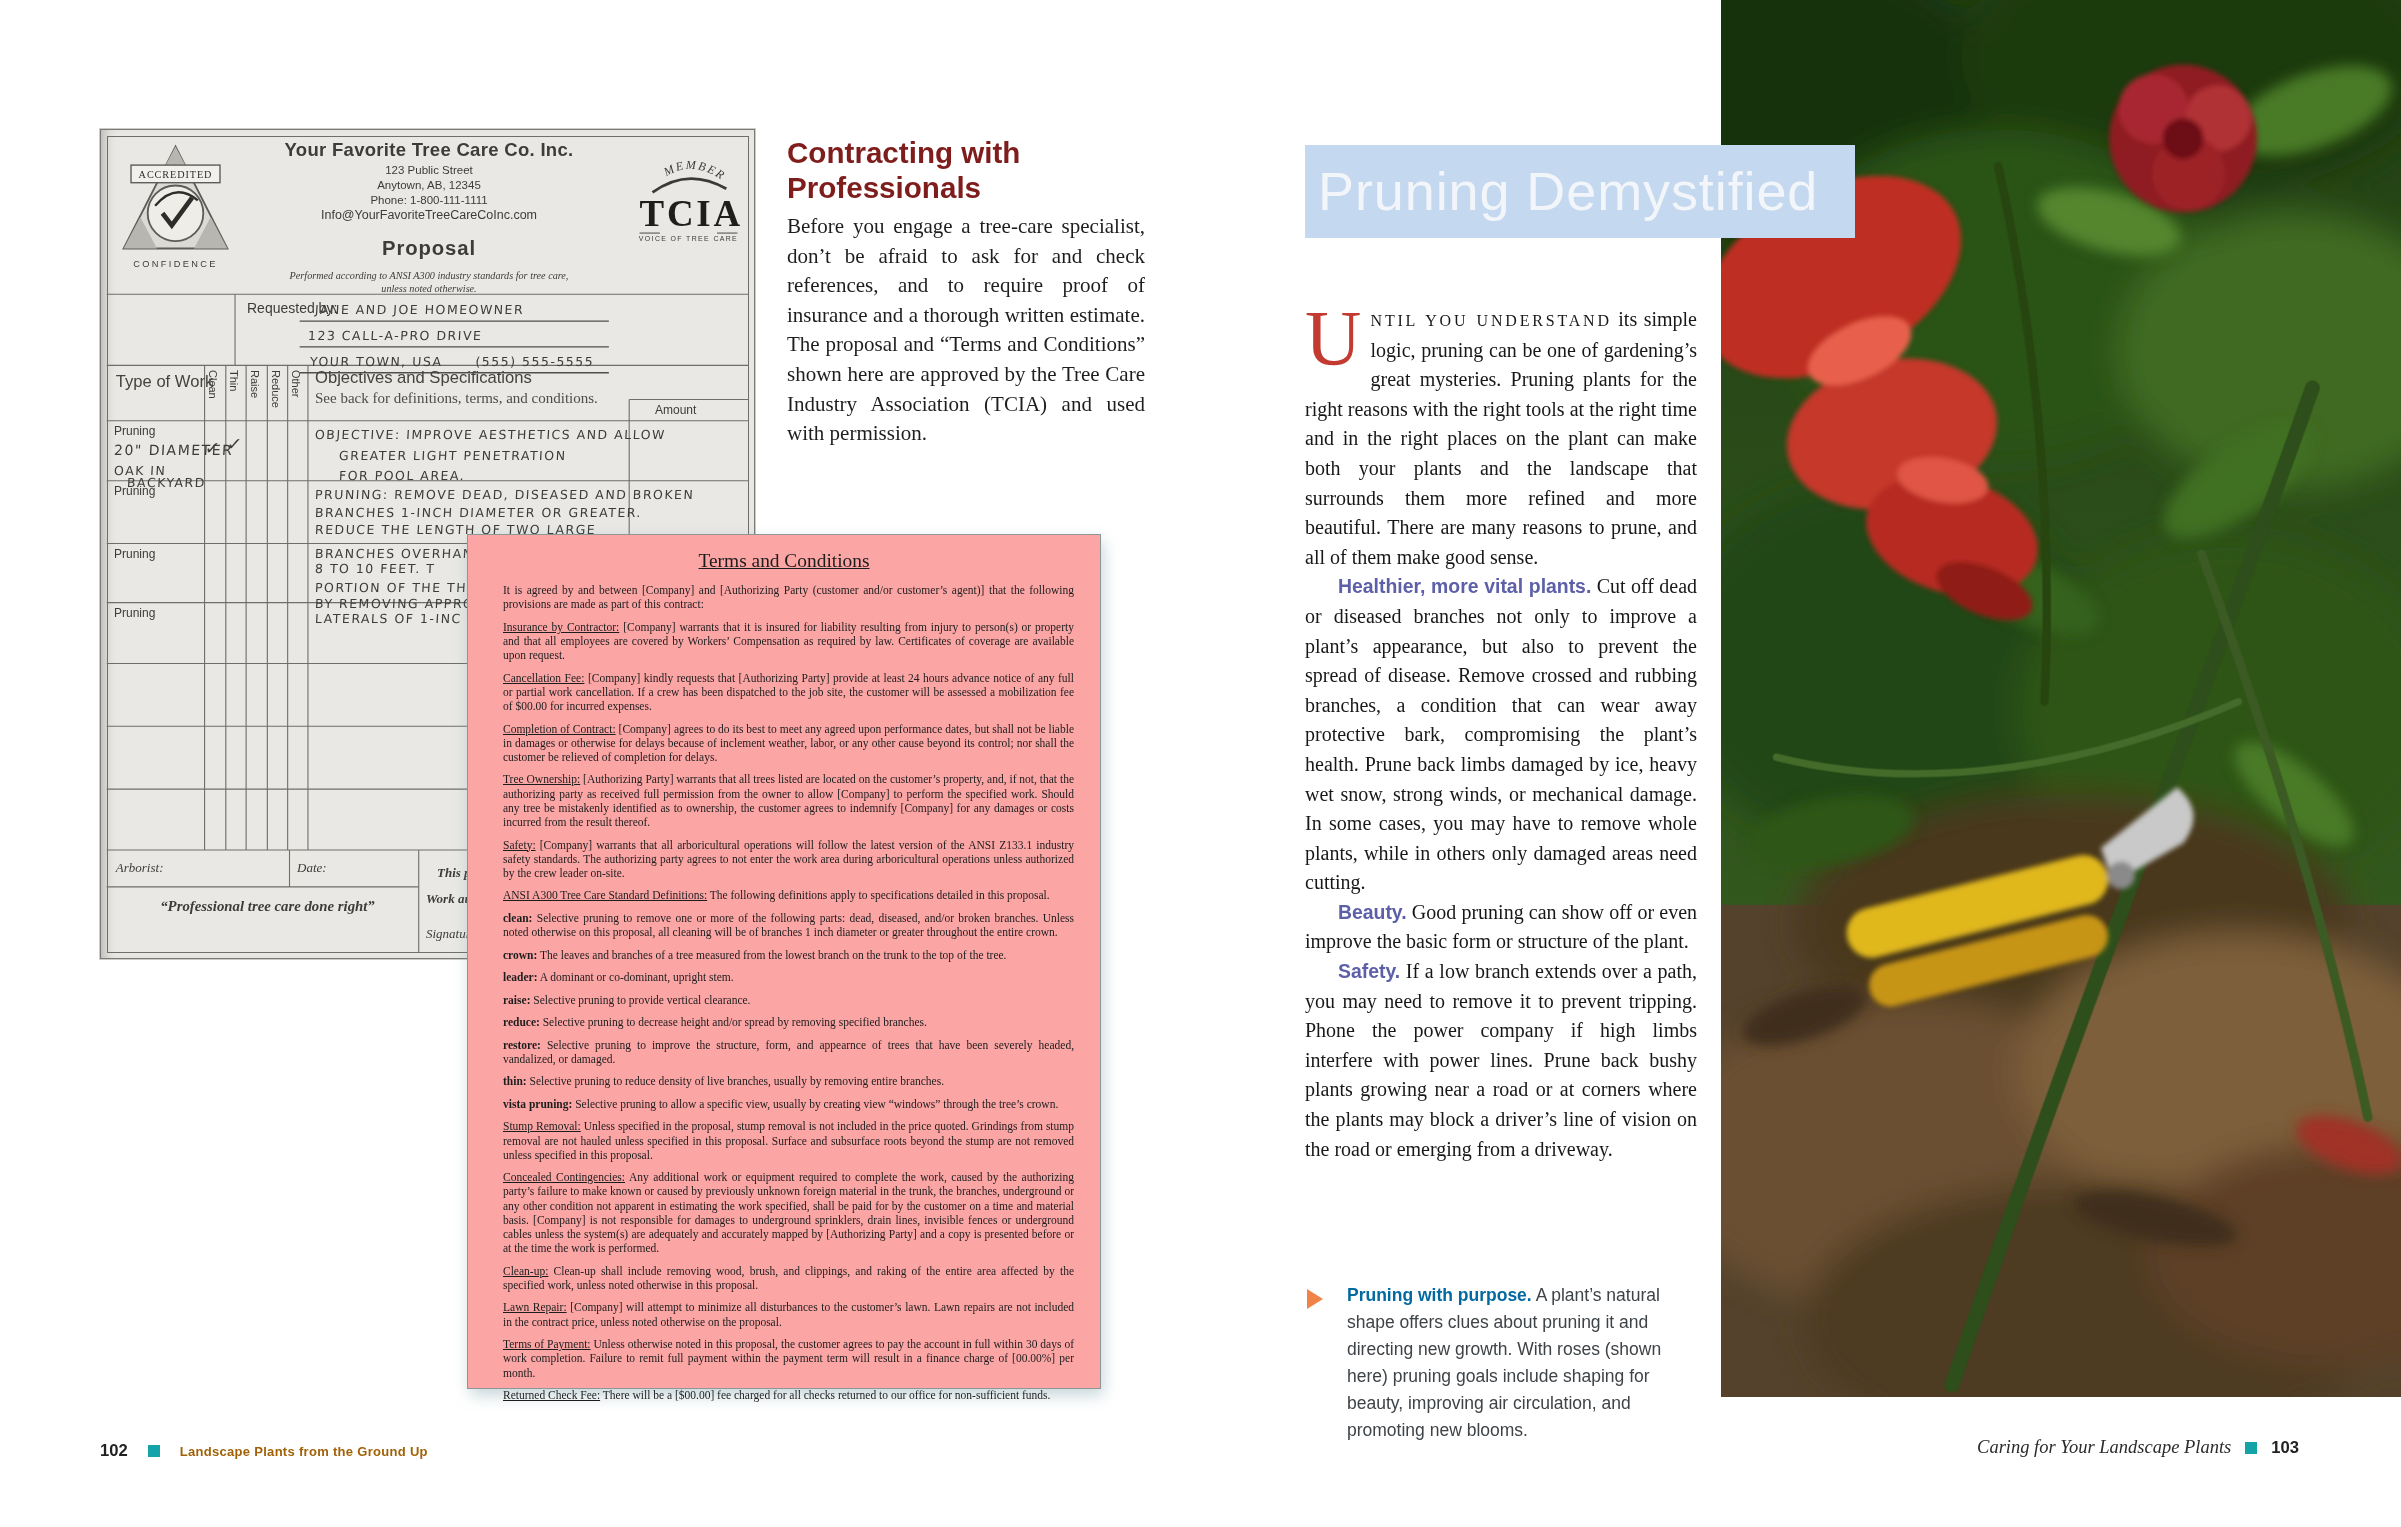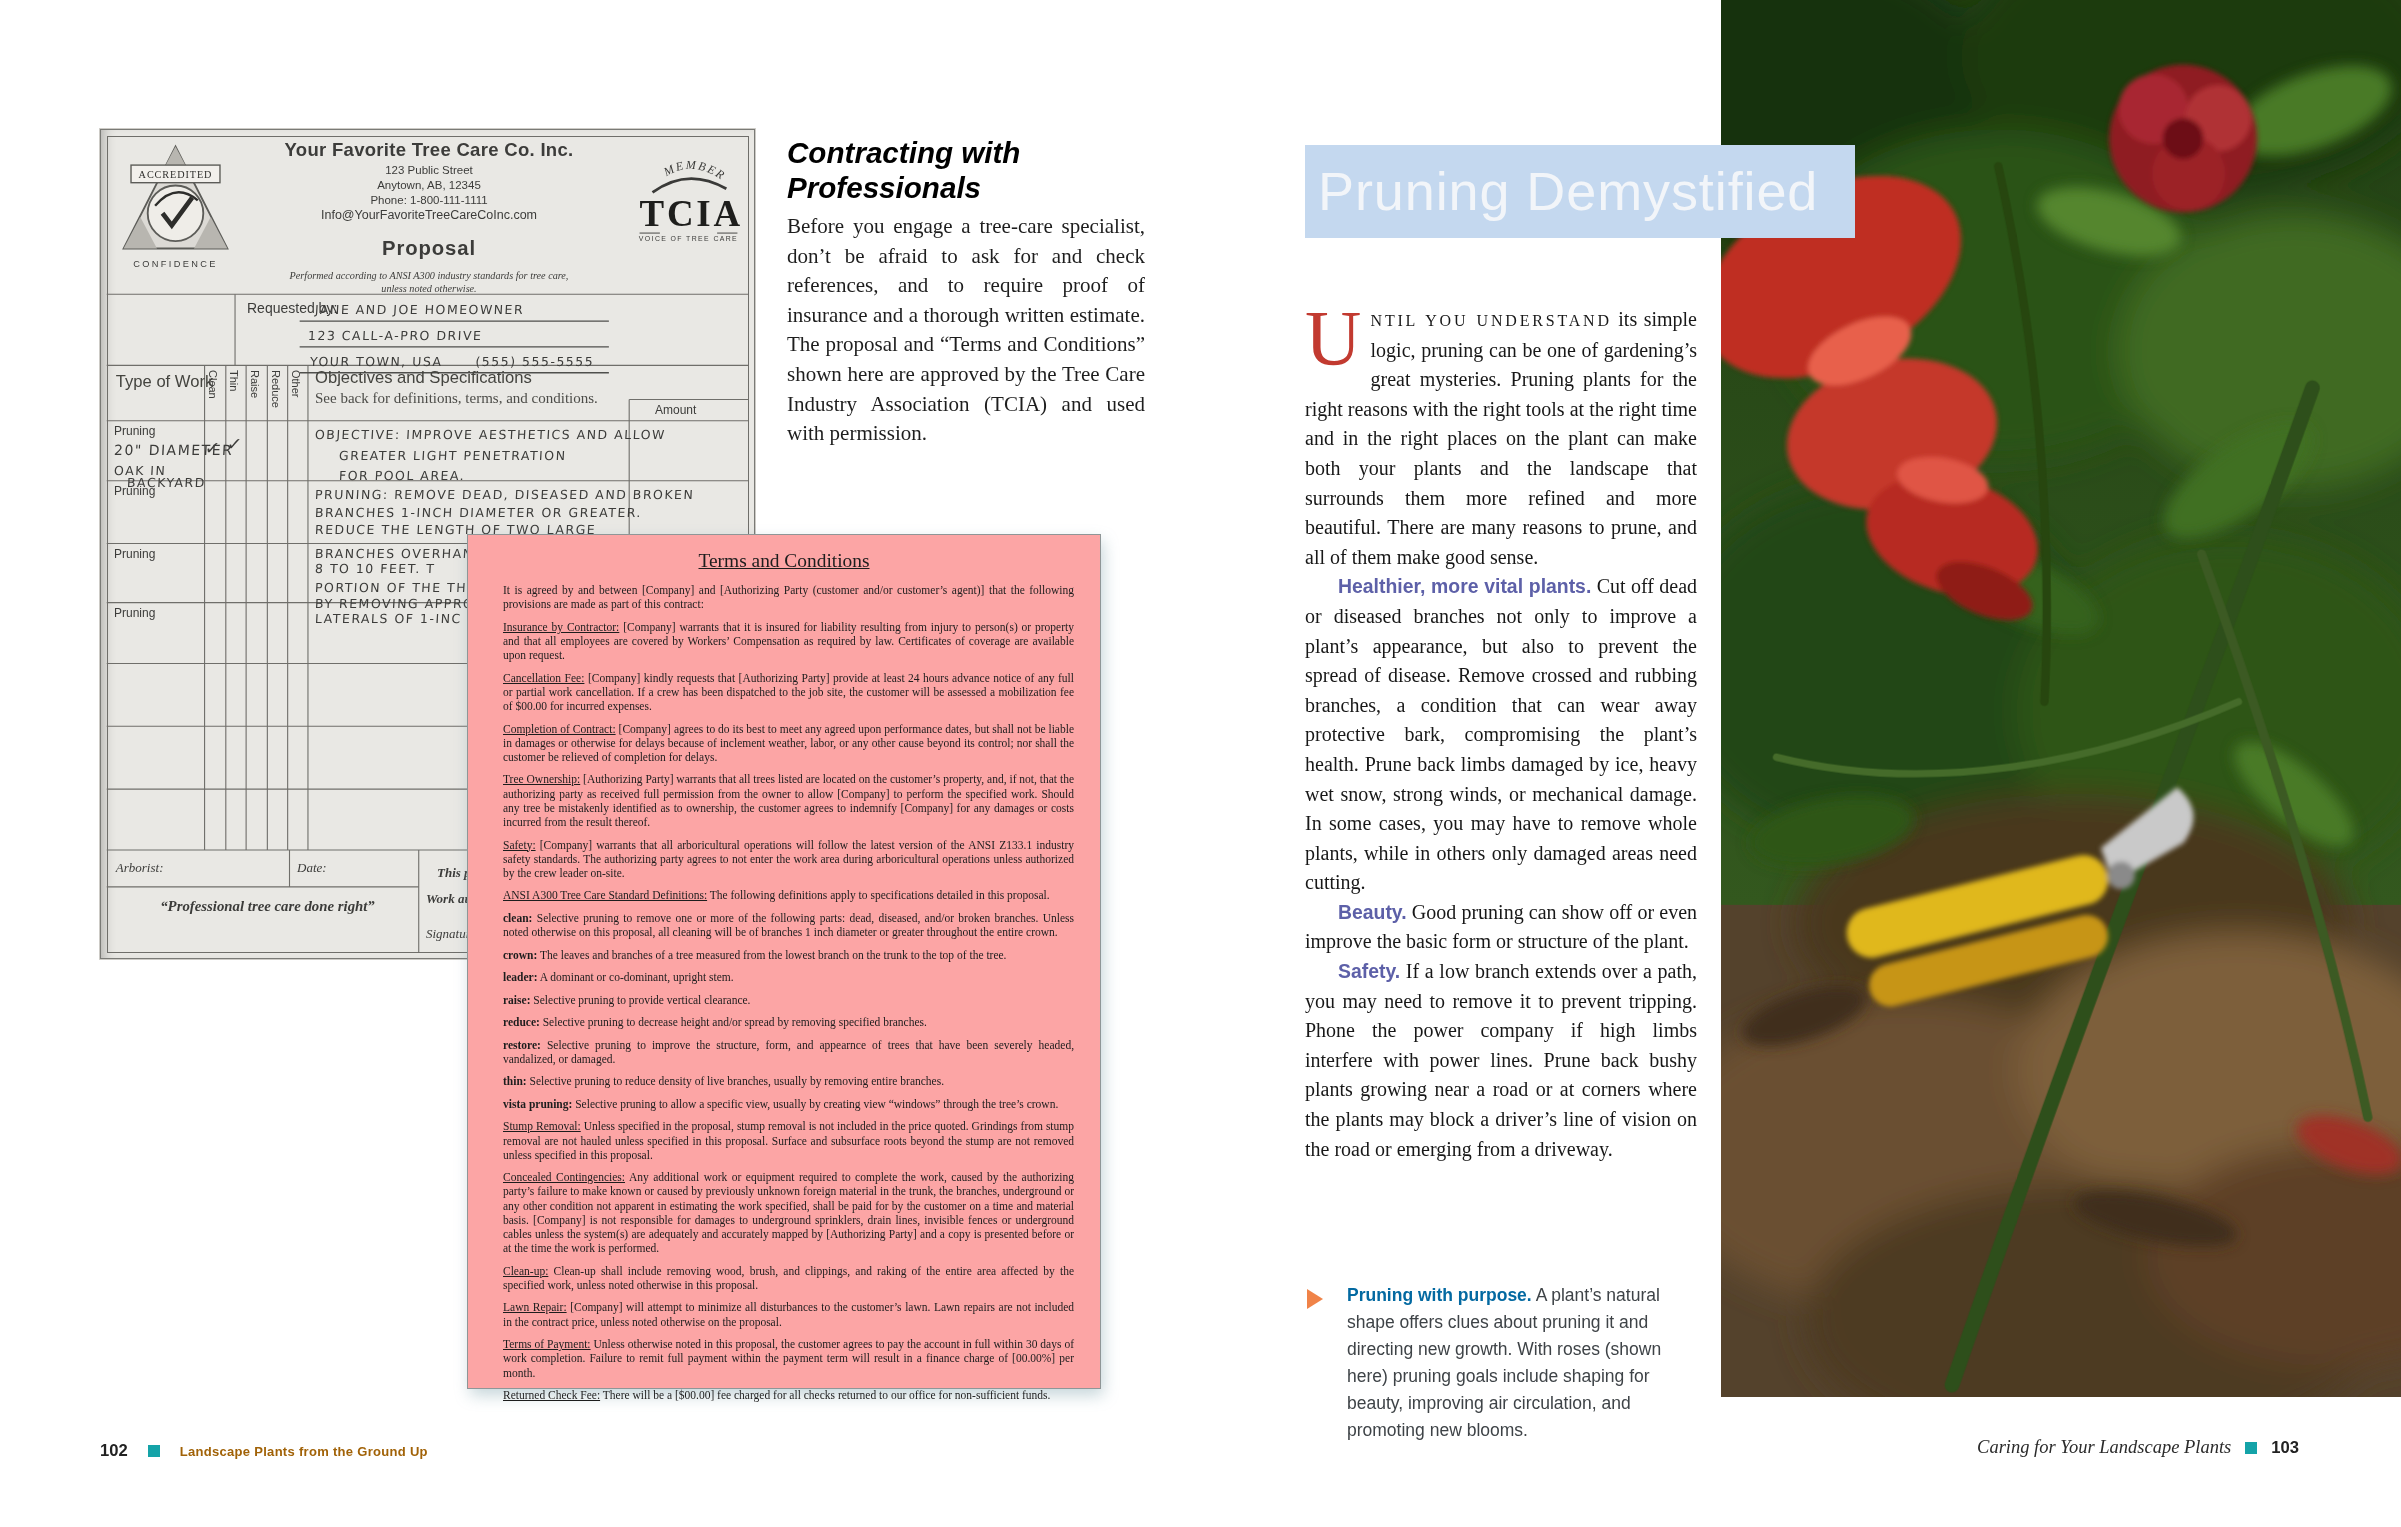--- a/index.html
+++ b/index.html
@@ -30,21 +30,21 @@
          border:0.9px solid #8f9697;box-shadow:2.8px 6.5px 14.8px rgba(110,150,160,.4);z-index:3;
          font-family:"Liberation Serif",serif;color:#1d1d1d;}
   .tc-title{margin:14.8px 0 5.5px 0;text-align:center;font-size:19.4px;font-weight:400;text-decoration:underline;}
   .tc-body{position:absolute;left:35px;right:26px;top:48px;}
   .tc-p{margin:0 0 8.3px 0;font-size:11.5px;line-height:14.2px;text-align:justify;}
   .tc-lead.s-u{text-decoration:underline;}
   .tc-lead.s-b{font-weight:700;}
 
   
   .sb-head{position:absolute;left:787px;top:135px;margin:0;font-size:29.6px;line-height:35px;
-           font-weight:700;color:#000000;font-style:italic;}
+           font-weight:700;color:#7f1d1d;}
   .sb-body{position:absolute;left:787px;top:212px;width:358px;margin:0;
            font-family:"Liberation Serif",serif;font-size:21px;line-height:29.6px;color:#1e1e1e;text-align:justify;}
 
   
   .footer-left{position:absolute;left:100px;top:1441px;display:flex;align-items:center;gap:20px;}
   .footer-right{position:absolute;right:102px;top:1437px;display:flex;align-items:center;gap:14px;}
   .pg-num{font-size:16.6px;font-weight:700;color:#222;}
   .sq{width:12px;height:12px;background:#14a3a8;display:inline-block;}
   .foot-title{font-size:13px;color:#a16207;letter-spacing:0.3px;font-weight:bold;}
   .foot-title-it{font-family:"Liberation Serif",serif;font-style:italic;font-size:18.5px;color:#2b2b2b;}

